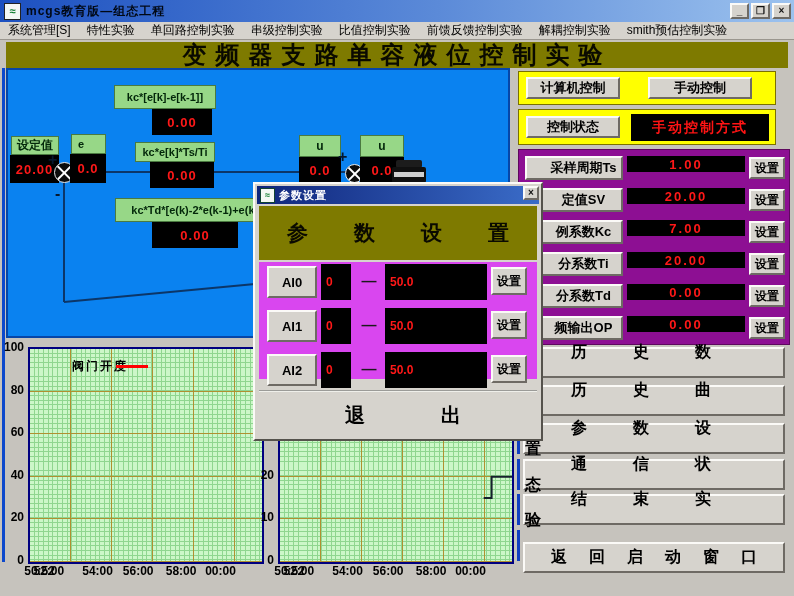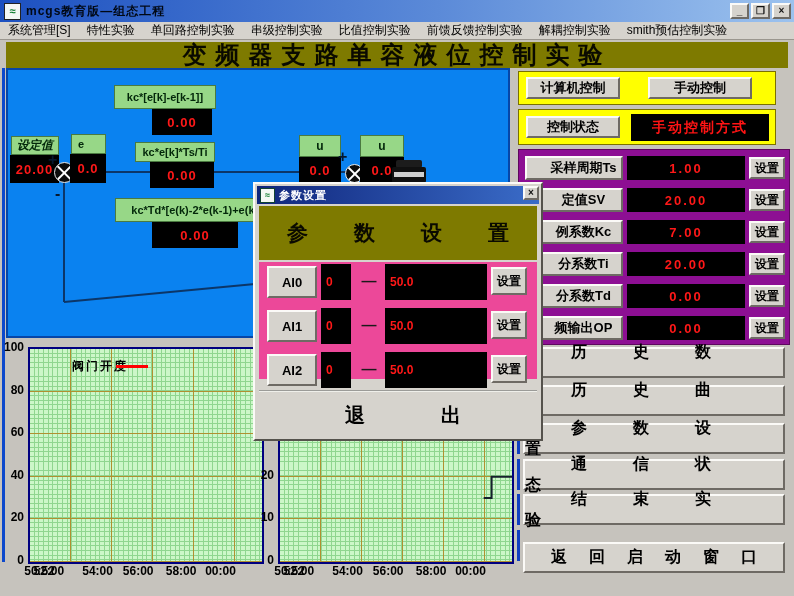--- a/index.html
+++ b/index.html
@@ -52,21 +52,21 @@
   .ypanel{position:absolute;background:#ffff00;border:1px solid #7a7000;box-sizing:border-box;}
   .btn3d{background:#d6d3cd;border-top:2px solid #fbfaf7;border-left:2px solid #fbfaf7;
     border-right:2px solid #6e6a64;border-bottom:2px solid #6e6a64;box-sizing:border-box;
     color:#000;font-weight:bold;display:flex;align-items:center;justify-content:center;cursor:default;}
   .status-box{position:absolute;background:#000;color:#ff1414;font-weight:bold;font-size:14px;
     letter-spacing:2px;display:flex;align-items:center;justify-content:center;}
   .ppanel{position:absolute;left:518px;top:149px;width:272px;height:196px;background:#8d0f93;
     border:1px solid #5e085e;box-sizing:border-box;}
   .param-row{position:absolute;left:0;width:272px;height:26px;}
   .param-label{position:absolute;left:6px;top:0;width:98px;height:24px;font-size:13px;padding-left:19px;}
-  .param-value{position:absolute;left:108px;top:0;width:118px;height:24px;background:#000;
+  .param-value{position:absolute;left:108px;top:0;width:118px;height:16px;background:#000;
     color:#ff1818;font-weight:bold;font-size:13px;letter-spacing:2px;display:flex;
     align-items:center;justify-content:center;}
   .param-set{position:absolute;left:230px;top:1px;width:36px;height:22px;font-size:12px;}
   .action-btn{position:absolute;left:523px;width:262px;height:31px;font-size:16px;}
   .action-btn.sp4{letter-spacing:46px;text-indent:46px;}
   .action-btn.sp6{letter-spacing:22px;text-indent:22px;}
   .blue-tick{position:absolute;left:517px;width:3px;background:#1040c0;}
 
   
   .plot{position:absolute;width:232px;height:213px;background:#ccf7c8;
@@ -90,21 +90,21 @@
   .dlg-titlebar{position:absolute;left:2px;top:2px;width:282px;height:18px;
     background:linear-gradient(90deg,#10267c,#3a6cc8);display:flex;align-items:center;padding-left:3px;box-sizing:border-box;}
   .dlg-icon{width:13px;height:13px;background:#f4f8f4;border:1px solid #143;color:#0a7a2a;
     font-size:9px;font-weight:bold;display:flex;align-items:center;justify-content:center;line-height:8px;}
   .dlg-title{margin-left:4px;color:#fff;font-size:11px;font-weight:bold;letter-spacing:1px;}
   .dlg-close{position:absolute;right:2px;top:2px;width:16px;height:14px;font-size:10px;}
   .dlg-header{position:absolute;left:4px;top:22px;width:278px;height:54px;background:#7e7a00;
     display:flex;align-items:center;justify-content:center;}
   .dlg-header span{font-family:"Liberation Serif",serif;font-size:21px;font-weight:bold;color:#0a0a00;
     letter-spacing:46px;text-indent:46px;white-space:nowrap;}
-  .dlg-body{position:absolute;left:4px;top:78px;width:278px;height:117px;background:#ec4899;}
+  .dlg-body{position:absolute;left:4px;top:78px;width:278px;height:117px;background:#d946ef;}
   .dlg-row{position:absolute;left:0;width:278px;height:36px;}
   .ai-label{position:absolute;left:8px;top:2px;width:50px;height:32px;font-size:13px;}
   .ai-low{position:absolute;left:62px;top:0;width:30px;height:36px;background:#000;color:#ff1818;
     font-weight:bold;font-size:12px;display:flex;align-items:center;padding-left:5px;box-sizing:border-box;}
   .ai-dash{position:absolute;left:99px;top:8px;width:22px;color:#1a1a1a;font-weight:bold;font-size:15px;text-align:center;}
   .ai-high{position:absolute;left:126px;top:0;width:102px;height:36px;background:#000;color:#ff1818;
     font-weight:bold;font-size:12px;display:flex;align-items:center;padding-left:5px;box-sizing:border-box;}
   .ai-set{position:absolute;left:232px;top:3px;width:36px;height:28px;font-size:12px;}
   .dlg-footer{position:absolute;left:4px;top:206px;width:278px;height:47px;background:#d6d3cd;
     border-top:2px groove #efefea;display:flex;align-items:center;justify-content:flex-end;}
@@ -143,21 +143,21 @@
   </div>
 
   <div class="vline-left"></div>
 
   <div class="diagram">
     <svg class="curve-svg" width="500" height="266" viewBox="0 0 500 266">
       <line x1="40" y1="102" x2="404" y2="102" stroke="#0c3668" stroke-width="2"></line>
       <line x1="56" y1="110" x2="56" y2="232" stroke="#0c3668" stroke-width="2"></line>
       <line x1="56" y1="232" x2="247" y2="214" stroke="#0c3668" stroke-width="2"></line>
     </svg>
-    <div class="dg glabel" style="left:3px;top:66px;width:48px;height:19px;font-size:12px;font-style:italic;">设定值</div>
+    <div class="dg glabel" style="left:3px;top:66px;width:48px;height:19px;font-size:12px;">设定值</div>
     <div class="dg bval" style="left:2px;top:85px;width:49px;height:28px;">20.00</div>
     <span class="sign" style="left:40px;top:83px;">+</span>
     <span class="sign" style="left:47px;top:117px;">-</span>
     <div class="sumj" style="left:46px;top:92px;width:19px;height:19px;">
       <i class="d1"></i>
         <i class="d2"></i>
     </div>
     <div class="dg glabel" style="left:63px;top:64px;width:35px;height:20px;justify-content:flex-start;padding-left:6px;">e</div>
     <div class="dg bval" style="left:62px;top:84px;width:36px;height:29px;">0.0</div>
 

